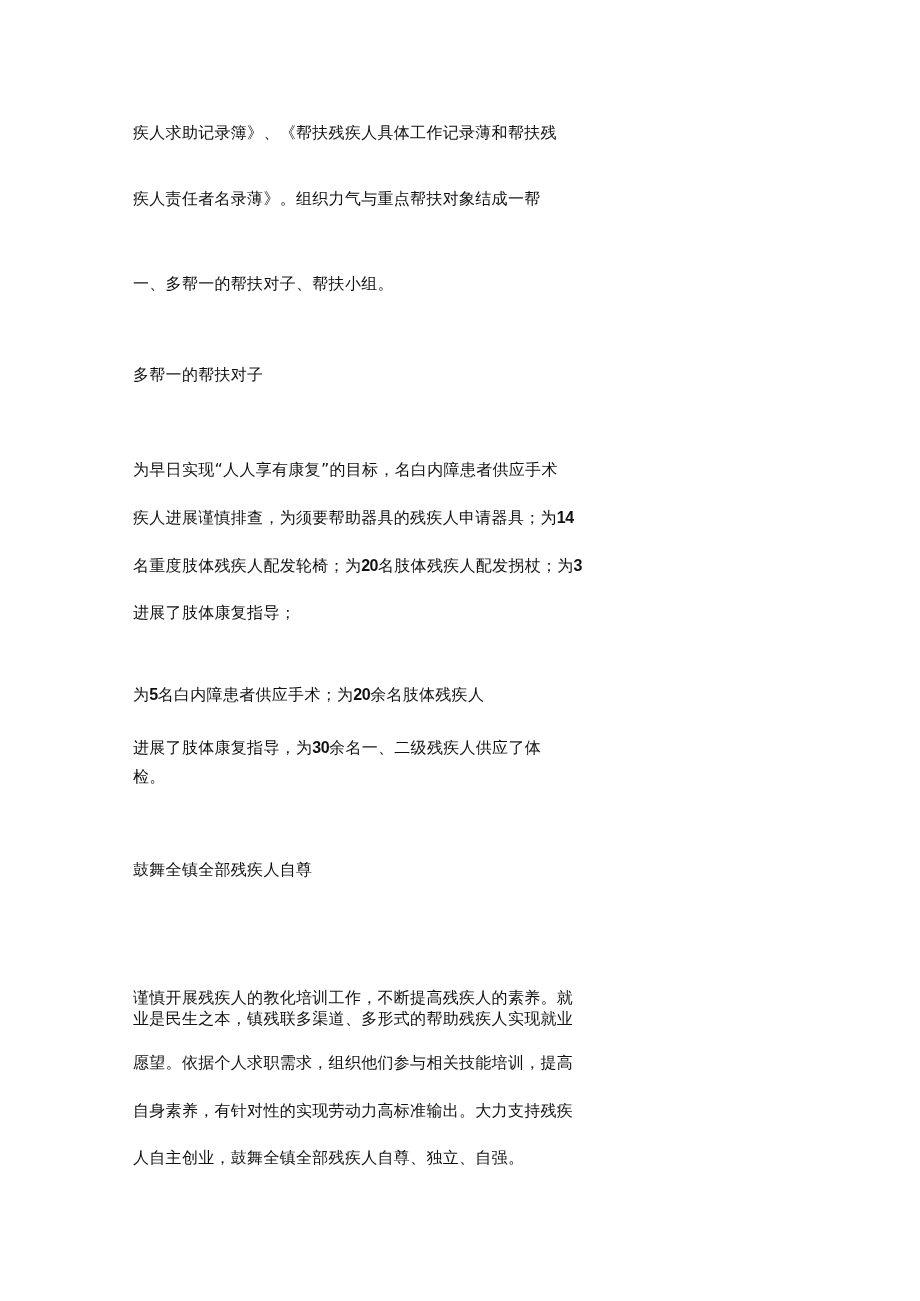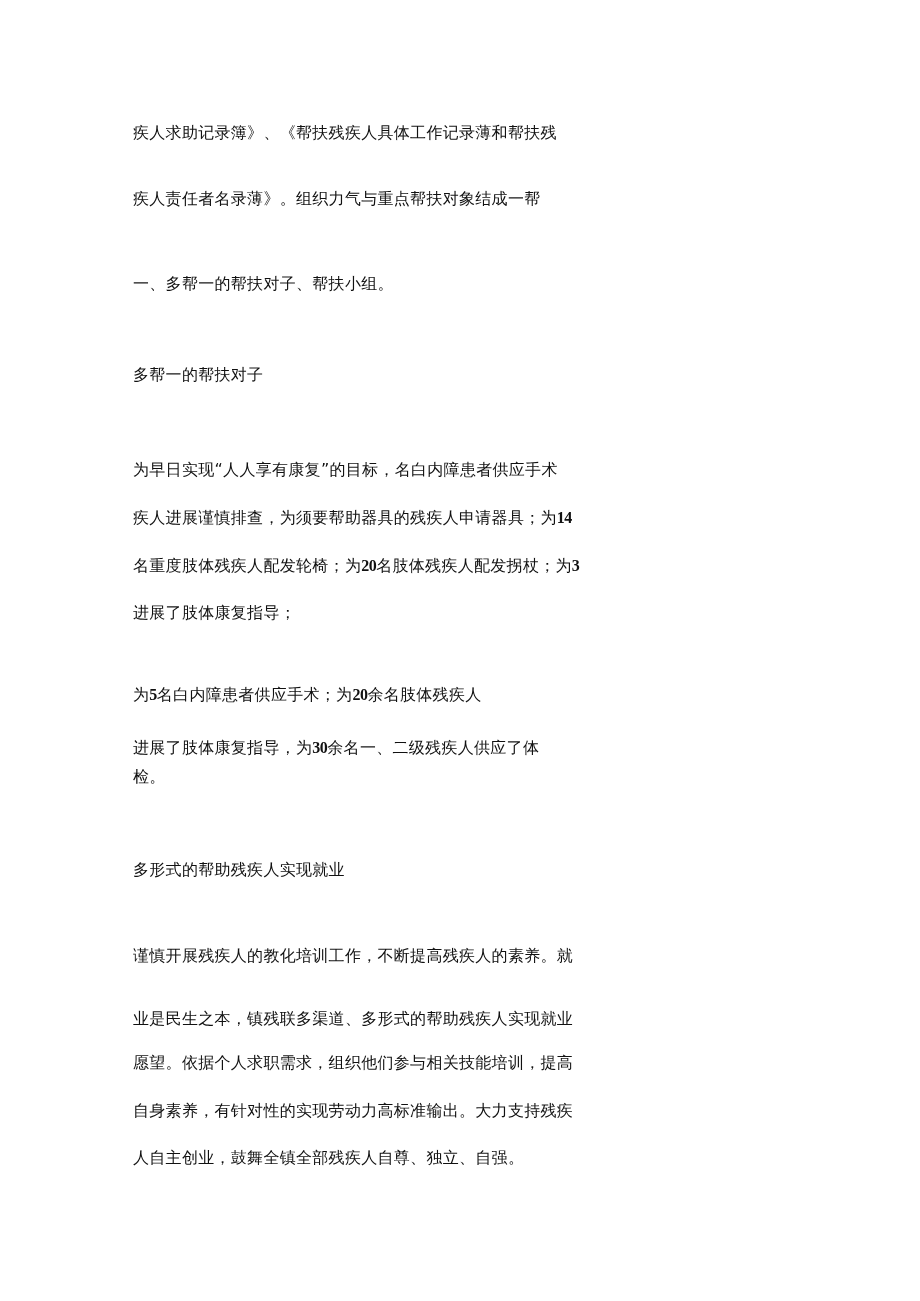--- a/index.html
+++ b/index.html
@@ -1,19 +1,19 @@
 <!DOCTYPE html>
 <html><head>
 <meta charset="utf-8">
 <style>
   html, body { margin: 0; padding: 0; background: #ffffff; }
   body { width: 920px; height: 1301px; position: relative; overflow: hidden;
          font-family: "DejaVu Sans", "Liberation Sans", sans-serif; color: #111; }
   .line { position: absolute; left: 133px; font-size: 16px; line-height: 30px; white-space: nowrap; letter-spacing: 0.3px; }
-  .line b { font-family: Liberation Serif, serif; font-weight: bold; letter-spacing: -0.5px; }
+  .line b { font-family: Liberation Sans, sans-serif; font-weight: bold; letter-spacing: -0.5px; }
 </style>
 </head>
 <body>
 
 <div>
   <div class="line" style="top:118px">疾人求助记录簿》、《帮扶残疾人具体工作记录薄和帮扶残</div>
   <div class="line" style="top:184px">疾人责任者名录薄》。组织力气与重点帮扶对象结成一帮</div>
 
   <div class="line" style="top:269px">一、多帮一的帮扶对子、帮扶小组。</div>
 
@@ -21,20 +21,20 @@
 
   <div class="line" style="top:455px"><span>为早日实现“人人享有康复”的目标，名白内障患者供应手术</span></div>
   <div class="line" style="top:503px"><span>疾人进展谨慎排查，为须要帮助器具的残疾人申请器具；为</span><b>14</b></div>
   <div class="line" style="top:551px"><span>名重度肢体残疾人配发轮椅；为</span><b>20</b><span>名肢体残疾人配发拐杖；为</span><b>3</b></div>
   <div class="line" style="top:598px"><span>进展了肢体康复指导；</span></div>
 
   <div class="line" style="top:680px"><span>为</span><b>5</b><span>名白内障患者供应手术；为</span><b>20</b><span>余名肢体残疾人</span></div>
   <div class="line" style="top:733px"><span>进展了肢体康复指导，为</span><b>30</b><span>余名一、二级残疾人供应了体</span></div>
   <div class="line" style="top:762px"><span>检。</span></div>
 
-  <div class="line" style="top:855px">多形式的帮助残疾人实现就业</div>
+  <div class="line" style="top:855px">鼓舞全镇全部残疾人自尊</div>
 
-  <div class="line" style="top:941px">谨慎开展残疾人的教化培训工作，不断提高残疾人的素养。就</div>
+  <div class="line" style="top:983px">谨慎开展残疾人的教化培训工作，不断提高残疾人的素养。就</div>
   <div class="line" style="top:1004px">业是民生之本，镇残联多渠道、多形式的帮助残疾人实现就业</div>
   <div class="line" style="top:1048px">愿望。依据个人求职需求，组织他们参与相关技能培训，提高</div>
   <div class="line" style="top:1096px">自身素养，有针对性的实现劳动力高标准输出。大力支持残疾</div>
   <div class="line" style="top:1143px">人自主创业，鼓舞全镇全部残疾人自尊、独立、自强。</div>
 </div>
 
 </body></html>

